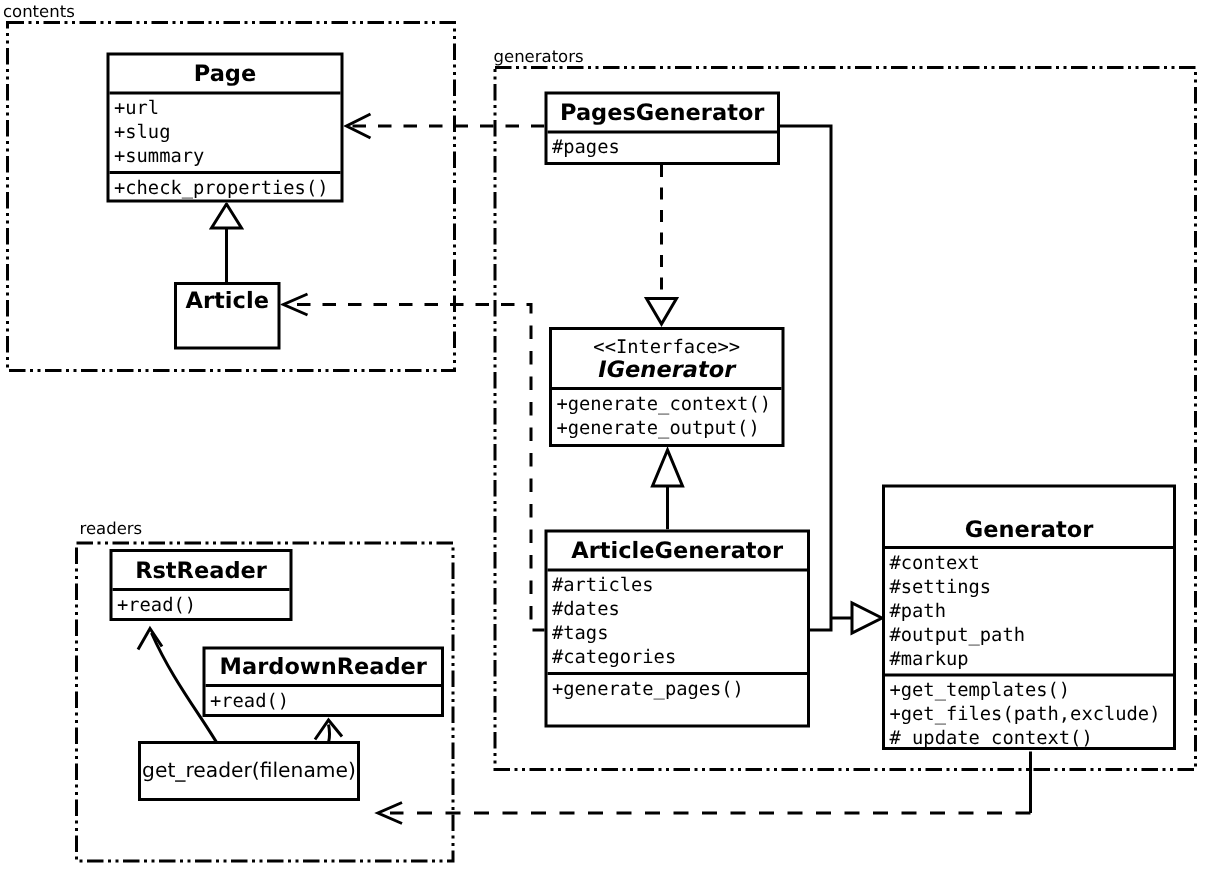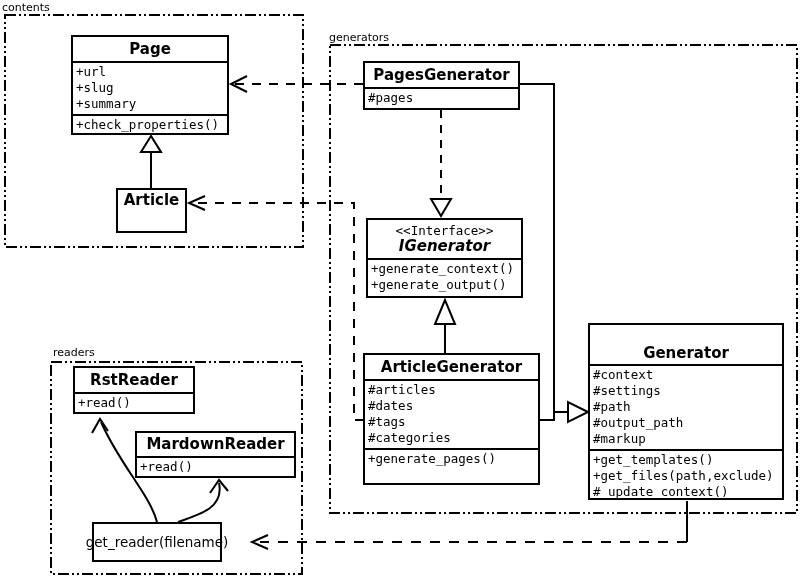--- a/index.html
+++ b/index.html
@@ -16,21 +16,21 @@
   .plain-box{display:flex;align-items:center;justify-content:center;font-size:13.5px;}
 
   #box-page{left:71px;top:35px;width:158px;height:100px;}
   #box-article{left:116px;top:188px;width:71px;height:45px;}
   #box-pages-generator{left:363px;top:61px;width:157px;height:49px;}
   #box-igenerator{left:366px;top:218px;width:157px;height:80px;}
   #box-article-generator{left:363px;top:353px;width:177px;height:132px;}
   #box-generator{left:588px;top:323px;width:196px;height:177px;}
   #box-rst-reader{left:73px;top:366px;width:122px;height:48px;}
   #box-markdown-reader{left:135px;top:431px;width:161px;height:47px;}
-  #box-get-reader{left:92px;top:522px;width:130px;height:40px;}
+  #box-get-reader{left:92px;top:494px;width:148px;height:40px;}
 
   #label-contents{left:2px;top:0px;}
   #label-generators{left:329px;top:30px;}
   #label-readers{left:53px;top:345px;}
 </style>
 </head>
 <body>
 
 <div id="canvas">
 

